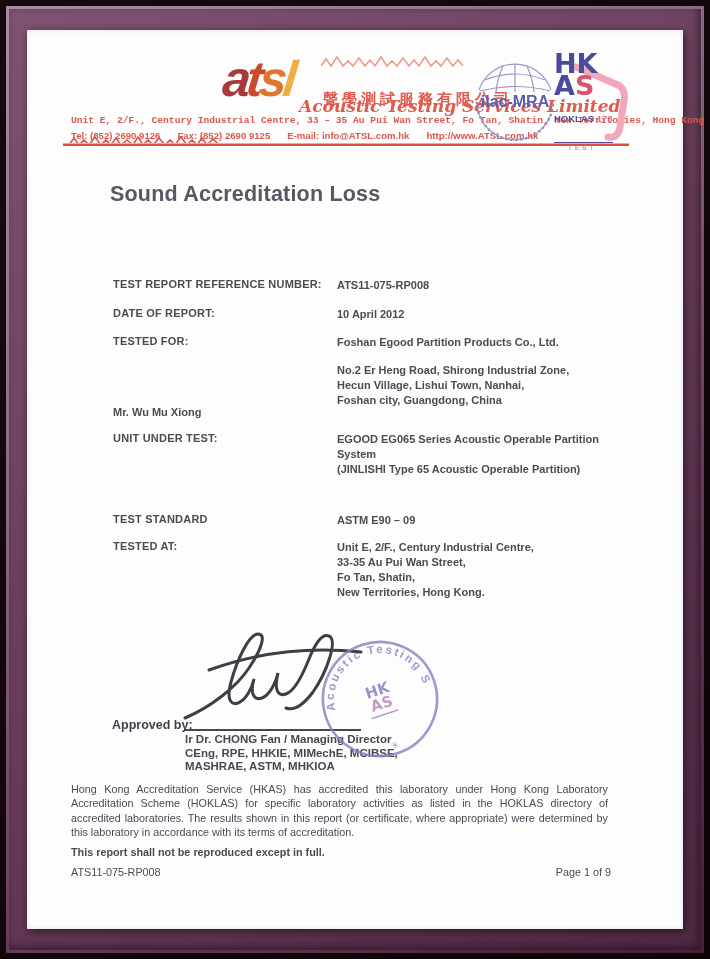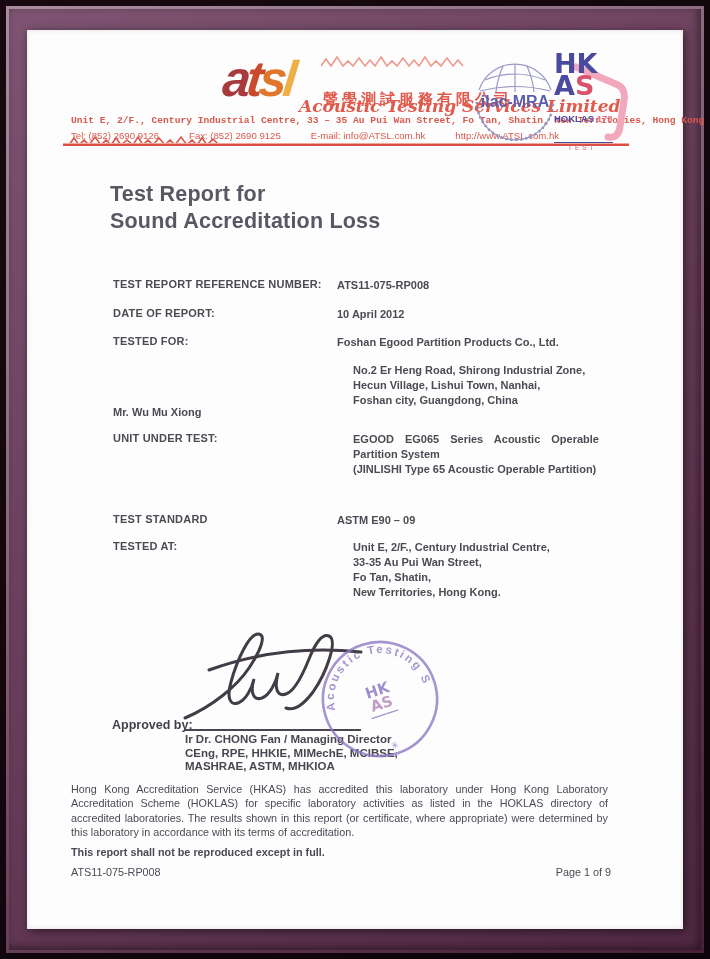--- a/index.html
+++ b/index.html
@@ -29,22 +29,22 @@
   .atsl-word span:nth-child(2){ color:#cc4a2c; }
   .atsl-word span:nth-child(3){ color:#e0762e; }
   .atsl-word span:nth-child(4){ color:#efae46; }
 
   .cn-name { position:absolute; left:296px; top:60px; width:225px; font-size:15px; font-weight:bold;
              letter-spacing:4px; color:#e05a4e; white-space:nowrap; }
   .en-name { position:absolute; left:272px; top:66px; font-size:17px; font-weight:bold; font-style:italic;
              font-family:"DejaVu Serif", serif; color:#e05a4e; white-space:nowrap; }
 
   .addr1 { position:absolute; left:44px; top:85px;  font-size:9.6px; font-weight:600; color:#d85a4e; white-space:nowrap;font-family:Liberation Mono, monospace; }
-  .addr2 { position:absolute; left:44px; top:100px; font-size:9.6px; font-weight:400; color:#d85a4e;
-           display:flex; gap:30px; white-space:nowrap;justify-content:space-between; }
+  .addr2 { position:absolute; left:44px; top:100px; font-size:9.6px; font-weight:700; color:#d85a4e;
+           display:flex; gap:17px; white-space:nowrap;justify-content:space-between; }
   .red-rule { position:absolute; left:36px; top:113px; width:566px; height:3px;
               background:#d94f41; border-top:1px solid #f2a79c; }
 
   .ilac { position:absolute; left:446px; top:30px; }
   .hkas { position:absolute; left:527px; top:23px; width:82px; text-align:left; }
   .hkas .blocks { position:relative; font-weight:bold; font-size:27px; line-height:22px;
                   letter-spacing:0px; color:#4a4a9e; font-family:"DejaVu Sans", sans-serif; }
   .hkas .blocks .s-pink { color:#d9536e; }
   .hkas .swoosh { position:absolute; left:20px; top:-4px; }
   .hkas .hoklas { margin-top:16px; font-size:9.5px; font-weight:bold; color:#4a4a9e;
@@ -54,21 +54,21 @@
 
   
   .title { position:absolute; left:83px; top:151px; font-size:21.5px; font-weight:bold;
            color:#5a5662; line-height:27px; letter-spacing:.2px; }
 
   
   .frow { position:absolute; left:86px; width:492px; display:flex; font-size:11px; font-weight:bold; color:#4e4a54; }
   .frow .lbl { width:224px; flex:none; letter-spacing:.2px; }
   .frow .val { width:262px; flex:none; line-height:15px; }
   .just { text-align:justify; }
-  .val .vline { display:block;margin-left:16px; }
+  .val .vline { display:block; }
 
   
   .approved-by { position:absolute; left:85px; top:688px; font-size:12.5px; font-weight:600; color:#443f4a; }
   .sig-svg  { position:absolute; left:148px; top:598px; }
   .sig-line { position:absolute; left:158px; top:699px; width:176px; height:1.6px; background:#4a4550; }
   .sig-name { position:absolute; left:158px; top:703px; font-size:11.5px; font-weight:600;
               color:#4a4650; line-height:13.5px; }
   .stamp { position:absolute; left:288px; top:604px; width:130px; height:130px;
            transform:rotate(-18deg); opacity:.8; }
 
@@ -129,21 +129,20 @@
         </svg>
         <div class="blocks">
           <div>HK</div>
           <div><span>A</span><span class="s-pink">S</span></div>
         </div>
         <div class="hoklas"><span>HOKLAS</span> <span class="num">173</span></div>
         <div class="test">TEST</div>
       </div>
 
       <div class="title">
-        <div>Test Report for</div>
         <div>Sound Accreditation Loss</div>
       </div>
 
       <div class="frow" style="top:248px">
         <span class="lbl">TEST REPORT REFERENCE NUMBER:</span>
         <span class="val">ATS11-075-RP008</span>
       </div>
 
       <div class="frow" style="top:277px">
         <span class="lbl">DATE OF REPORT:</span>

